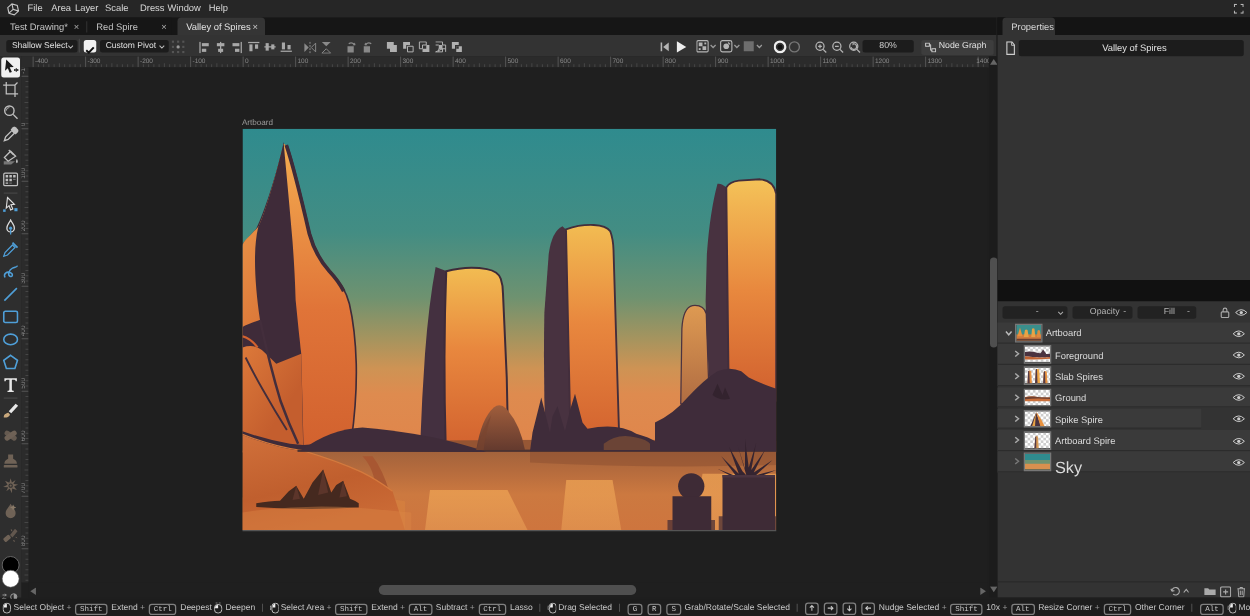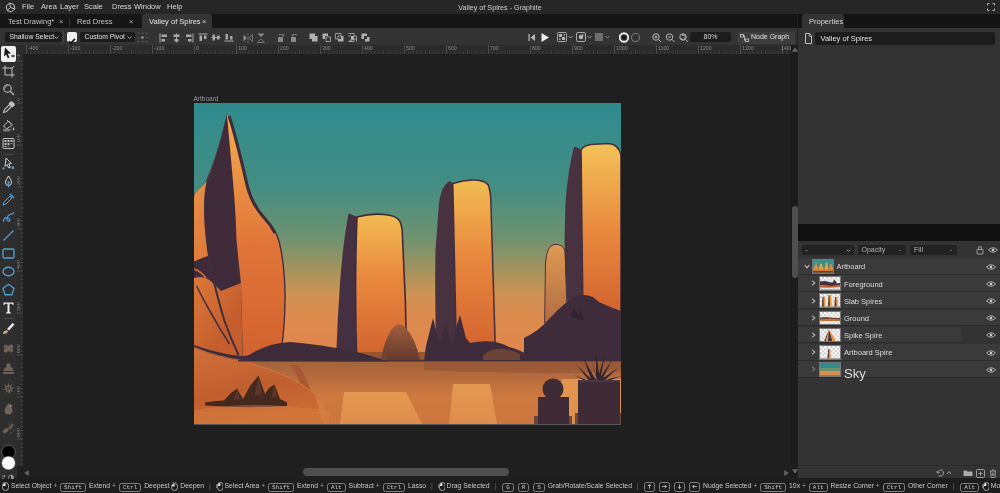--- a/index.html
+++ b/index.html
@@ -31,21 +31,21 @@
   #vruler { left:16.5px; top:54px; width:6px; height:412px; background:#2b2b2b; overflow:hidden; }
 
   
   #canvas { left:22.5px; top:54px; width:767.5px; height:412px; background:#1f1f1f; overflow:hidden; }
 
   
   #vscroll { left:791px; top:45px; width:7px; height:433px; background:#1c1c1c; }
   #hscroll { left:22.5px; top:466px; width:767.5px; height:12px; background:#1f1f1f; }
 
   
-  #rpanel { left:797.5px; top:13.5px; width:202.5px; height:464.5px; background:#111; }
+  #rpanel { left:797.5px; top:13.5px; width:202.5px; height:464.5px; background:#111;text-align:center; }
   .ptabbar { position:absolute; left:0; width:202.5px; height:14.5px; background:#141414; }
   .ptab { position:absolute; left:4.5px; top:0.5px; height:14px; background:#333; border-radius:3px 3px 0 0;
           font-size:7.5px; color:#d5d5d5; padding:3px 7px 0 7px; }
   .pbody { position:absolute; left:0; width:202.5px; background:#333; }
 
   
   #statusbar { left:0; top:478.5px; width:1000px; height:14.5px; background:#1d1d1d; color:#c8c8c8;
     font-size:6.8px; white-space:nowrap; overflow:hidden; }
   .kcap { display:inline-block; border:0.8px solid #808080; border-radius:2.5px; color:#c8c8c8;
     font-family:"Liberation Mono", monospace; font-size:6px; line-height:7.4px; padding:0 3px;
@@ -60,33 +60,32 @@
     <svg class="abs" style="left:4.5px;top:1.5px;transform:rotate(-12deg)" width="11" height="11" viewBox="0 0 24 24">
       <path d="M3.5 7 L12 2.2 L20.5 7 L20.5 17 L12 21.8 L3.5 17 Z M12 2.2 L12 12 L20.5 17 M12 12 L3.5 17" fill="none" stroke="#c4c4c4" stroke-width="2"></path>
     </svg>
     <div class="mitem" style="left:22px">File</div>
     <div class="mitem" style="left:41px">Area</div>
     <div class="mitem" style="left:60px">Layer</div>
     <div class="mitem" style="left:84px">Scale</div>
     <div class="mitem" style="left:112px">Dress</div>
     <div class="mitem" style="left:134px">Window</div>
     <div class="mitem" style="left:167px">Help</div>
-    <div id="title">Valley of Spires - Graphite</div>
     <svg class="abs" style="left:987px;top:3px" width="8" height="8" viewBox="0 0 16 16">
       <path d="M1 5 V1 H5 M11 1 H15 V5 M15 11 V15 H11 M5 15 H1 V11" fill="none" stroke="#bbb" stroke-width="1.8"></path>
     </svg>
   </div>
   <div id="tabbar" class="abs">
     <div class="tab" style="left:0;width:68px;background:#161616">
       <span style="position:absolute;left:8px;top:3.5px">Test Drawing*</span>
       <span class="x" style="left:59px;top:3.5px">×</span>
     </div>
     <div style="position:absolute;left:69px;top:3px;width:1px;height:9px;background:#333"></div>
     <div class="tab" style="left:70px;width:67px;background:#161616">
-      <span style="position:absolute;left:7px;top:3.5px">Red Dress</span>
+      <span style="position:absolute;left:7px;top:3.5px">Red Spire</span>
       <span class="x" style="left:59px;top:3.5px">×</span>
     </div>
     <div class="tab" style="left:142px;width:70px;background:#353535;border-radius:3px 3px 0 0;color:#e2e2e2">
       <span style="position:absolute;left:7px;top:3.5px">Valley of Spires</span>
       <span class="x" style="left:60px;top:3.5px;color:#ccc">×</span>
     </div>
   </div>
   <div id="toolbar" class="abs">
     <div class="abs" style="left:63px;top:3px;width:1px;height:11px;background:#444"></div>
     <div class="tbox" style="left:5px;width:57px;padding-left:4.5px;font-size:6.8px">Shallow Select<svg style="position:absolute;right:3px;top:3px" width="5" height="5" viewBox="0 0 8 8">

